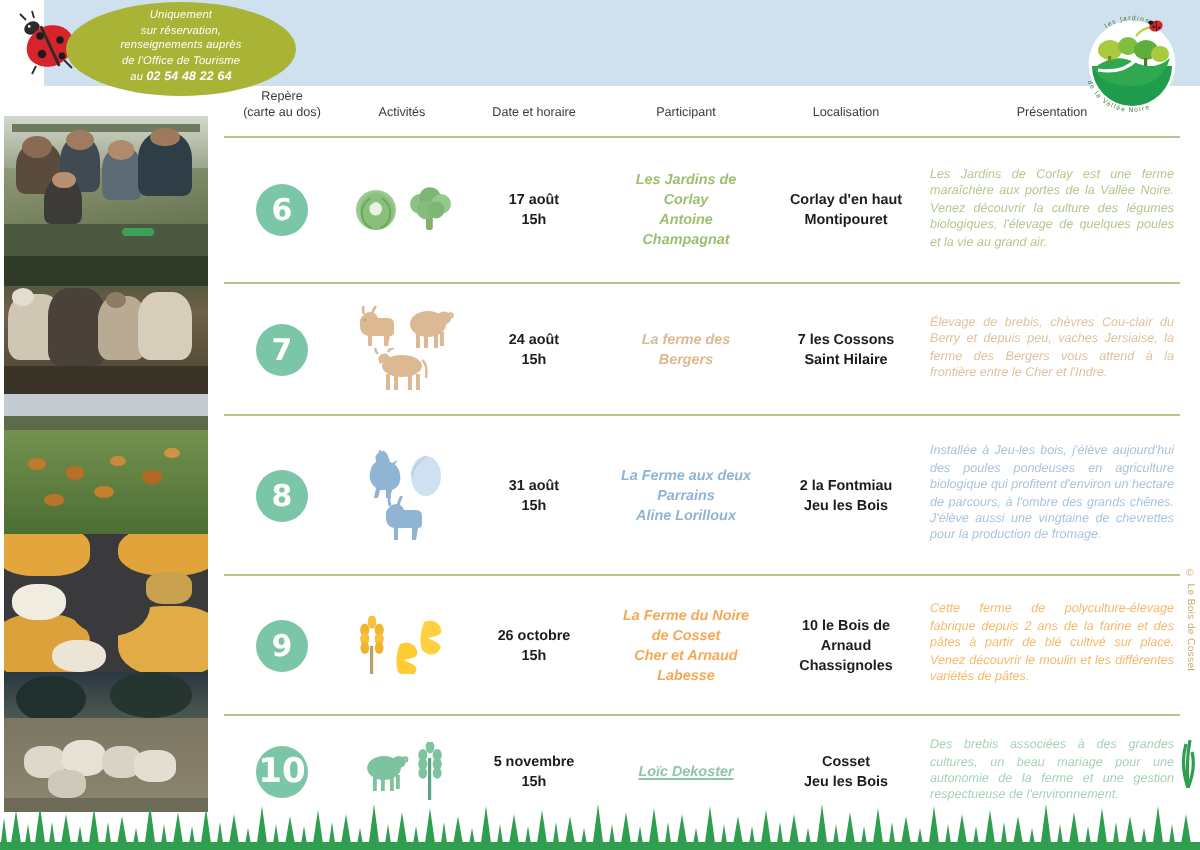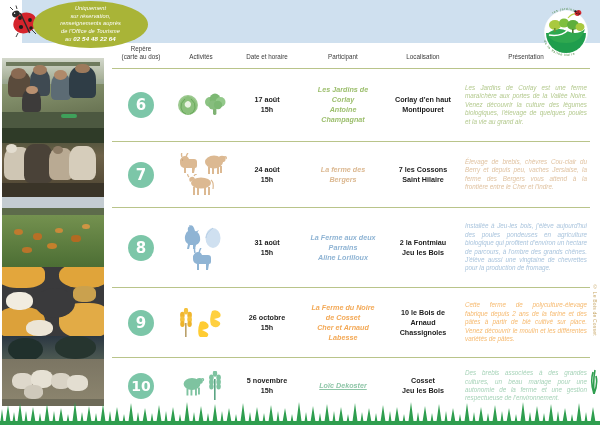--- a/index.html
+++ b/index.html
@@ -95,21 +95,21 @@
   .cell-part{width:82px;text-align:center;font-size:7.2px;font-style:italic;font-weight:bold;line-height:10px;}
   .cell-loc{width:78px;text-align:center;font-size:7.2px;font-weight:bold;color:#1d1d1d;line-height:10px;}
   .cell-pres{width:128px;font-size:6.3px;font-style:italic;line-height:8.4px;text-align:justify;}
 
   .numcircle{
     width:26px;height:26px;border-radius:50%;
     display:flex;align-items:center;justify-content:center;
     color:#ffffff;font-size:15px;font-weight:bold;
     font-family:"DejaVu Sans", sans-serif;
   }
-  .numcircle.small{font-size:14px;}
+  .numcircle.small{font-size:17px;}
 
   .iconwrap{width:58px;height:100%;display:flex;flex-wrap:wrap;
      align-items:center;justify-content:center;gap:1px;}
 
   
   .grass{position:absolute;left:0;bottom:0;width:600px;height:26px;overflow:hidden;}
 
   
   .vcredit{
     position:absolute;writing-mode:vertical-rl;

